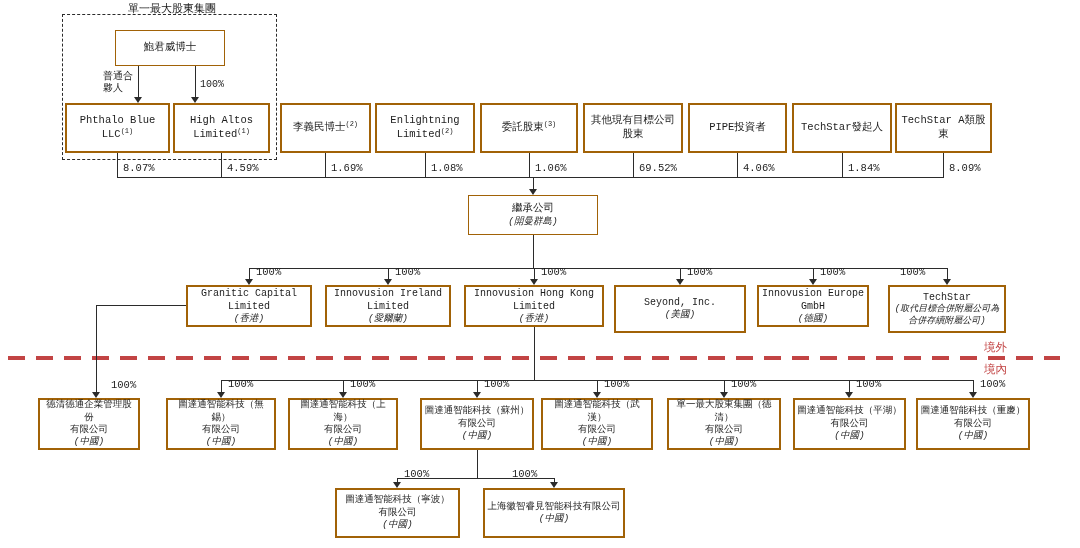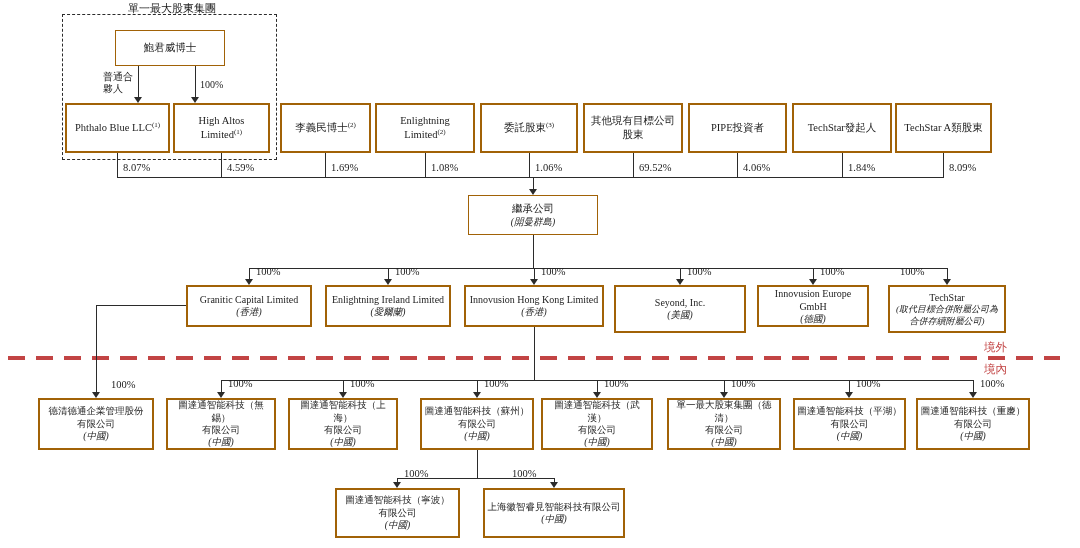--- a/index.html
+++ b/index.html
@@ -1,19 +1,19 @@
 <!DOCTYPE html>
 <html><head>
 <meta charset="utf-8">
 <style>
   * { margin:0; padding:0; box-sizing:border-box; }
   html,body { background:#ffffff; }
   #canvas {
     position:relative; width:1080px; height:548px; background:#fff;
-    font-family:Liberation Serif, serif; color:#1c1c1c;
+    font-family:Liberation Mono, monospace; color:#1c1c1c;
     overflow:hidden;
   }
   .box {
     position:absolute; border:2px solid #a16207; background:#fff;
     display:flex; flex-direction:column; align-items:center; justify-content:center;
     text-align:center; font-size:10.5px; line-height:1.3; padding:1px 2px;
   }
   .box.med  { border-width:1.5px; }
   .box.bold { border-width:2px; }
   .row3 { font-size:9.5px; }
@@ -125,21 +125,21 @@
   <div class="pct" style="left:541px;top:266px">100%</div>
   <div class="pct" style="left:687px;top:266px">100%</div>
   <div class="pct" style="left:820px;top:266px">100%</div>
   <div class="pct" style="left:900px;top:266px">100%</div>
 
   <div class="box" style="left:186px;top:285px;width:126px;height:42px;font-size:10px">
     <div>Granitic Capital Limited</div>
     <div class="jur">(香港)</div>
   </div>
   <div class="box" style="left:325px;top:285px;width:126px;height:42px;font-size:10px">
-    <div>Enlightning Ireland Limited</div>
+    <div>Innovusion Ireland Limited</div>
     <div class="jur">(愛爾蘭)</div>
   </div>
   <div class="box" style="left:464px;top:285px;width:140px;height:42px;font-size:10px">
     <div>Innovusion Hong Kong Limited</div>
     <div class="jur">(香港)</div>
   </div>
   <div class="box" style="left:614px;top:285px;width:132px;height:48px;font-size:10px">
     <div>Seyond, Inc.</div>
     <div class="jur">(美國)</div>
   </div>
@@ -178,21 +178,21 @@
   <div class="arrow" style="left:845px;top:392px"></div>
   <div class="arrow" style="left:969px;top:392px"></div>
   <div class="pct" style="left:228px;top:378px">100%</div>
   <div class="pct" style="left:350px;top:378px">100%</div>
   <div class="pct" style="left:484px;top:378px">100%</div>
   <div class="pct" style="left:604px;top:378px">100%</div>
   <div class="pct" style="left:731px;top:378px">100%</div>
   <div class="pct" style="left:856px;top:378px">100%</div>
   <div class="pct" style="left:980px;top:378px">100%</div>
 
-  <div class="box row3" style="left:38px;top:398px;width:116px;height:52px">
+  <div class="box row3" style="left:38px;top:398px;width:102px;height:52px">
     <div>德清德通企業管理股份</div>
     <div>有限公司</div>
     <div class="jur">(中國)</div>
   </div>
   <div class="box row3" style="left:166px;top:398px;width:110px;height:52px">
     <div>圖達通智能科技（無錫）</div>
     <div>有限公司</div>
     <div class="jur">(中國)</div>
   </div>
   <div class="box row3" style="left:288px;top:398px;width:110px;height:52px">

